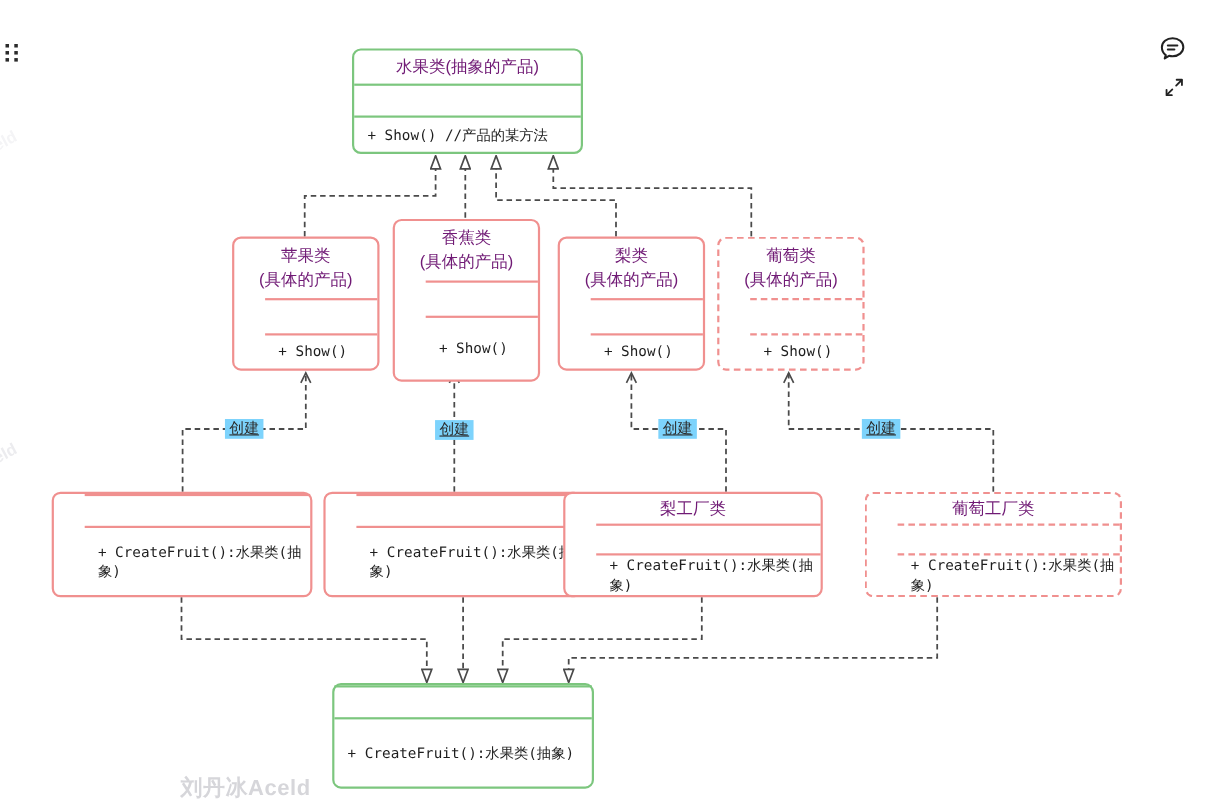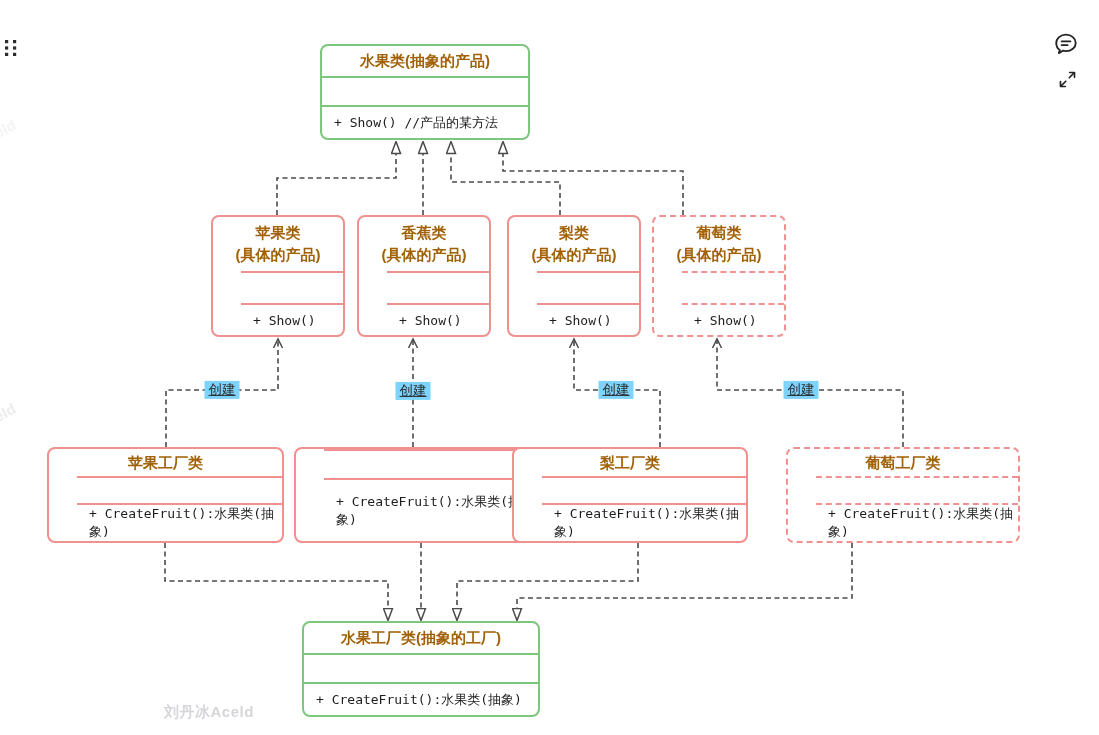--- a/index.html
+++ b/index.html
@@ -11,21 +11,21 @@
   .cls {
     position:absolute; box-sizing:border-box; background:#fff;
     border:2px solid; border-radius:8px;
     display:flex; flex-direction:column;
   }
   .cls.green  { border-color:#7cc67e; }
   .cls.pink   { border-color:#f0908f; }
   .cls.dashed { border-style:dashed; }
   .cls .t {
     display:flex; flex-direction:column; align-items:center; justify-content:center;
-    font-weight:bold; font-size:15px; line-height:1.45; text-align:left; color:#a16207;
+    font-weight:normal; font-size:15px; line-height:1.45; text-align:left; color:#701a75;
   }
   .cls .a { box-sizing:border-box; border-top:2px solid; border-top-color:inherit; }
   .cls .m {
     box-sizing:border-box; border-top:2px solid; border-top-color:inherit;
     display:flex; align-items:center; padding-left:12px;
     font-family:"DejaVu Sans Mono",monospace; font-size:13px; color:#1d1d1d; flex:1;
   }
   .cls.green .a, .cls.green .m { border-top-color:#7cc67e; }
   .cls.pink  .a, .cls.pink  .m { border-top-color:#f0908f;margin-left:28px; }
   .cls.dashed .a, .cls.dashed .m { border-top-style:dashed; }
@@ -39,21 +39,21 @@
   .edge-label {
     position:absolute; transform:translate(-50%,-50%);
     background:#7dd3fc; padding:1px 4px; font-size:13.5px; color:#2b2b2b; line-height:1.2;
     white-space:nowrap;
     text-decoration:underline;
   }
   
   .icon-btn { position:absolute; cursor:pointer; }
   
   .wm-main {
-    position:absolute; left:164px; top:703px; font-size:15px; font-weight:bold;
+    position:absolute; left:164px; top:703px; font-size:20px; font-weight:bold;
     color:#d6d6da; letter-spacing:.5px; user-select:none;text-align:right;
   }
   .wm-frag {
     position:absolute; font-size:15px; font-weight:bold; color:#ececef;
     transform:rotate(-28deg); user-select:none;
   }
   .wm-frag.f1 { left:-6px; top:404px; }
   .wm-frag.f2 { left:-6px; top:120px; color:#f4f4f6; }
 </style>
 </head>
@@ -128,21 +128,21 @@
 
   <div class="cls pink prod" style="left:211px;top:215px;width:134px;height:122px">
     <div class="t">
       <span>苹果类</span>
       <span>(具体的产品)</span>
     </div>
     <div class="a"></div>
     <div class="m">+ Show()</div>
   </div>
 
-  <div class="cls pink prod" style="left:357px;top:215px;width:134px;height:122px">
+  <div class="cls pink prod" style="left:357px;top:199px;width:134px;height:148px">
     <div class="t">
       <span>香蕉类</span>
       <span>(具体的产品)</span>
     </div>
     <div class="a"></div>
     <div class="m">+ Show()</div>
   </div>
 
   <div class="cls pink prod" style="left:507px;top:215px;width:134px;height:122px">
     <div class="t">
@@ -156,21 +156,20 @@
   <div class="cls pink prod dashed" style="left:652px;top:215px;width:134px;height:122px">
     <div class="t">
       <span>葡萄类</span>
       <span>(具体的产品)</span>
     </div>
     <div class="a"></div>
     <div class="m">+ Show()</div>
   </div>
 
   <div class="cls pink std" style="left:47px;top:447px;width:237px;height:96px">
-    <div class="t">苹果工厂类</div>
     <div class="a"></div>
     <div class="m">+ CreateFruit():水果类(抽象)</div>
   </div>
 
   <div class="cls pink std" style="left:294px;top:447px;width:236px;height:96px">
     <div class="a"></div>
     <div class="m">+ CreateFruit():水果类(抽象)</div>
   </div>
 
   <div class="cls pink std" style="left:512px;top:447px;width:236px;height:96px">
@@ -179,21 +178,20 @@
     <div class="m">+ CreateFruit():水果类(抽象)</div>
   </div>
 
   <div class="cls pink std dashed" style="left:786px;top:447px;width:234px;height:96px">
     <div class="t">葡萄工厂类</div>
     <div class="a"></div>
     <div class="m">+ CreateFruit():水果类(抽象)</div>
   </div>
 
   <div class="cls green std" style="left:302px;top:621px;width:238px;height:96px">
-    <div class="t">水果工厂类(抽象的工厂)</div>
     <div class="a"></div>
     <div class="m">+ CreateFruit():水果类(抽象)</div>
   </div>
 
   <span class="wm-frag f2">eld</span>
   <span class="wm-frag f1">eld</span>
   <span class="wm-main">刘丹冰Aceld</span>
 
 </div>
 

